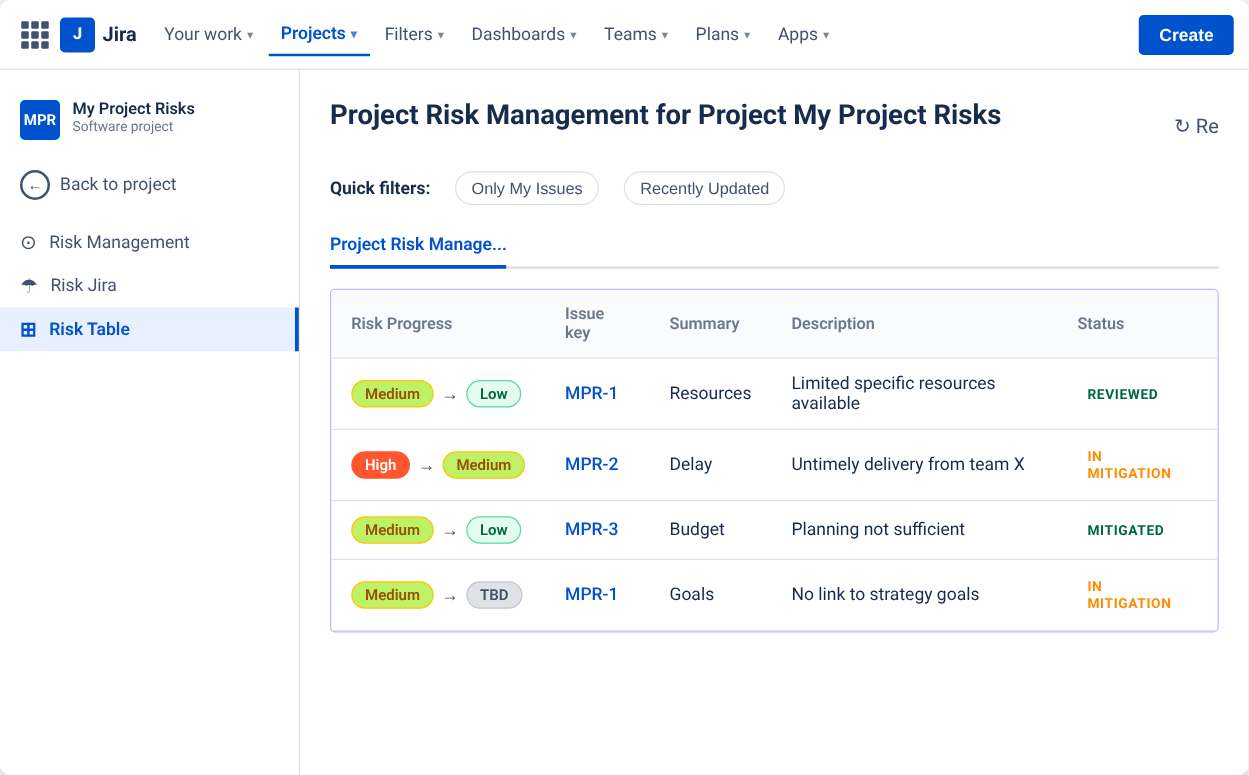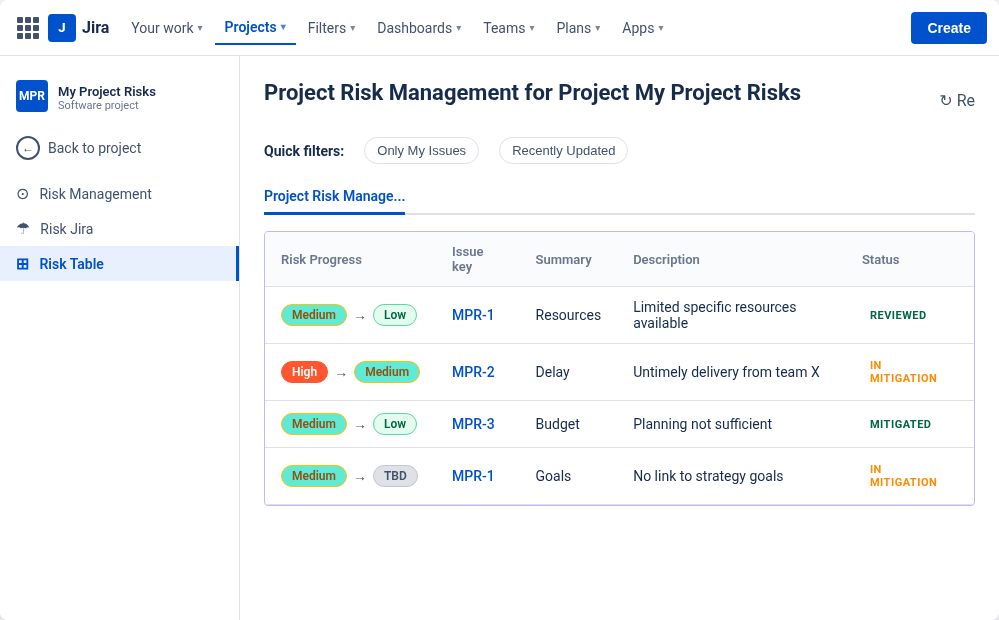--- a/index.html
+++ b/index.html
@@ -20,21 +20,21 @@
     .nav-item { padding: 8px 10px; border-radius: 4px; cursor: pointer; display: flex; align-items: center; gap: 4px; font-size: 14px; color: #42526e; white-space: nowrap; }
     .nav-item.active { color: #0052cc; font-weight: 600; border-bottom: 2px solid #0052cc; border-radius: 0; }
     .nav-chevron { font-size: 10px; opacity: 0.7; }
     .nav-create-btn { background: #0052cc; color: #fff; border: none; padding: 8px 16px; border-radius: 4px; font-weight: 600; font-size: 14px; cursor: pointer; white-space: nowrap; }
 
     
     .main-area { display: flex; flex: 1; overflow: hidden; }
 
     
     .sidebar { width: 240px; background: #fff; border-right: 1px solid #dfe1e6; flex-shrink: 0; padding: 16px 0; }
-    .sidebar-project { display: flex; align-items: flex-end; gap: 10px; padding: 8px 16px; margin-bottom: 8px; }
+    .sidebar-project { display: flex; align-items: flex-start; gap: 10px; padding: 8px 16px; margin-bottom: 8px; }
     .sidebar-project-icon { width: 32px; height: 32px; background: #0052cc; border-radius: 4px; display: flex; align-items: center; justify-content: center; color: #fff; font-weight: 700; font-size: 12px; flex-shrink: 0; }
     .sidebar-project-info { }
     .sidebar-project-name { font-weight: 600; font-size: 13px; color: #172b4d; }
     .sidebar-project-type { font-size: 11px; color: #6b778c; }
     .sidebar-back { display: flex; align-items: center; gap: 8px; padding: 8px 16px; cursor: pointer; color: #42526e; font-size: 14px; margin-bottom: 8px; }
     .back-circle { width: 24px; height: 24px; border: 2px solid #42526e; border-radius: 50%; display: flex; align-items: center; justify-content: center; font-size: 12px; }
     .sidebar-nav-item { display: flex; align-items: center; gap: 10px; padding: 8px 16px; cursor: pointer; color: #42526e; font-size: 14px; }
     .sidebar-nav-item.active { background: #e8f0fe; color: #0052cc; font-weight: 600; border-right: 3px solid #0052cc; }
     .sidebar-nav-item.active .sidebar-nav-label { color: #0052cc; }
     .sidebar-icon { font-size: 16px; flex-shrink: 0; }
@@ -52,21 +52,21 @@
     .tab.active { color: #0052cc; border-bottom-color: #0052cc; font-weight: 600; }
 
     
     .risk-table { width: 100%; border-collapse: collapse; margin-top: 0; }
     .risk-table th { padding: 12px 16px; text-align: left; font-size: 13px; font-weight: 600; color: #6b778c; border-bottom: 1px solid #dfe1e6; background: #fafbfc; }
     .risk-table td { padding: 12px 16px; border-bottom: 1px solid #dfe1e6; font-size: 14px; color: #172b4d; vertical-align: middle; }
 
     
     .risk-progress { display: flex; align-items: center; gap: 6px; }
     .risk-badge { padding: 3px 10px; border-radius: 12px; font-size: 12px; font-weight: 600; white-space: nowrap; }
-    .risk-badge.medium { background: #5eead4; color: #974f0c; border: 1px solid #ffc400; }
+    .risk-badge.medium { background: #bef264; color: #974f0c; border: 1px solid #ffc400; }
     .risk-badge.high { background: #ff5630; color: #fff; border: 1px solid #ff5630; }
     .risk-badge.low { background: #e3fcef; color: #006644; border: 1px solid #57d9a3; text-align: right; }
     .risk-badge.tbd { background: #dfe1e6; color: #42526e; border: 1px solid #c1c7d0; }
     .arrow { color: #42526e; font-size: 14px; }
 
     
     .issue-key { color: #0052cc; text-decoration: none; font-weight: 500; }
 
     
     .status-badge { font-size: 11px; font-weight: 700; letter-spacing: 0.5px; padding: 3px 8px; border-radius: 4px; display: inline-block; }

